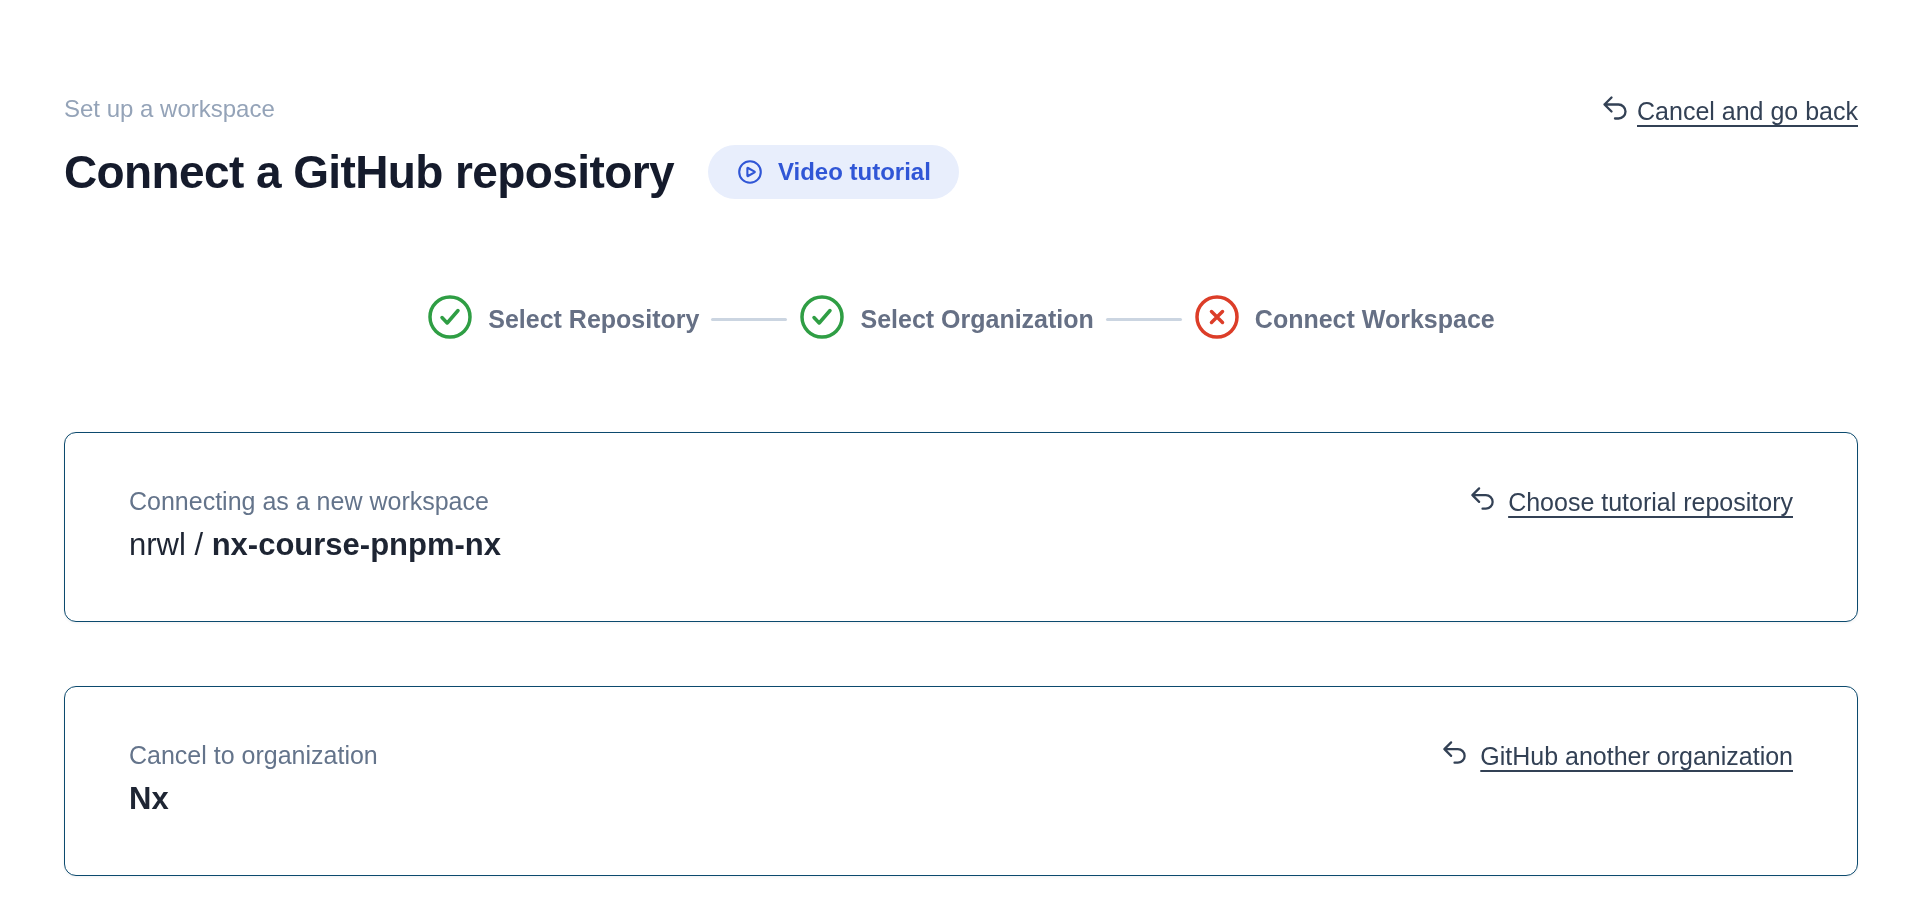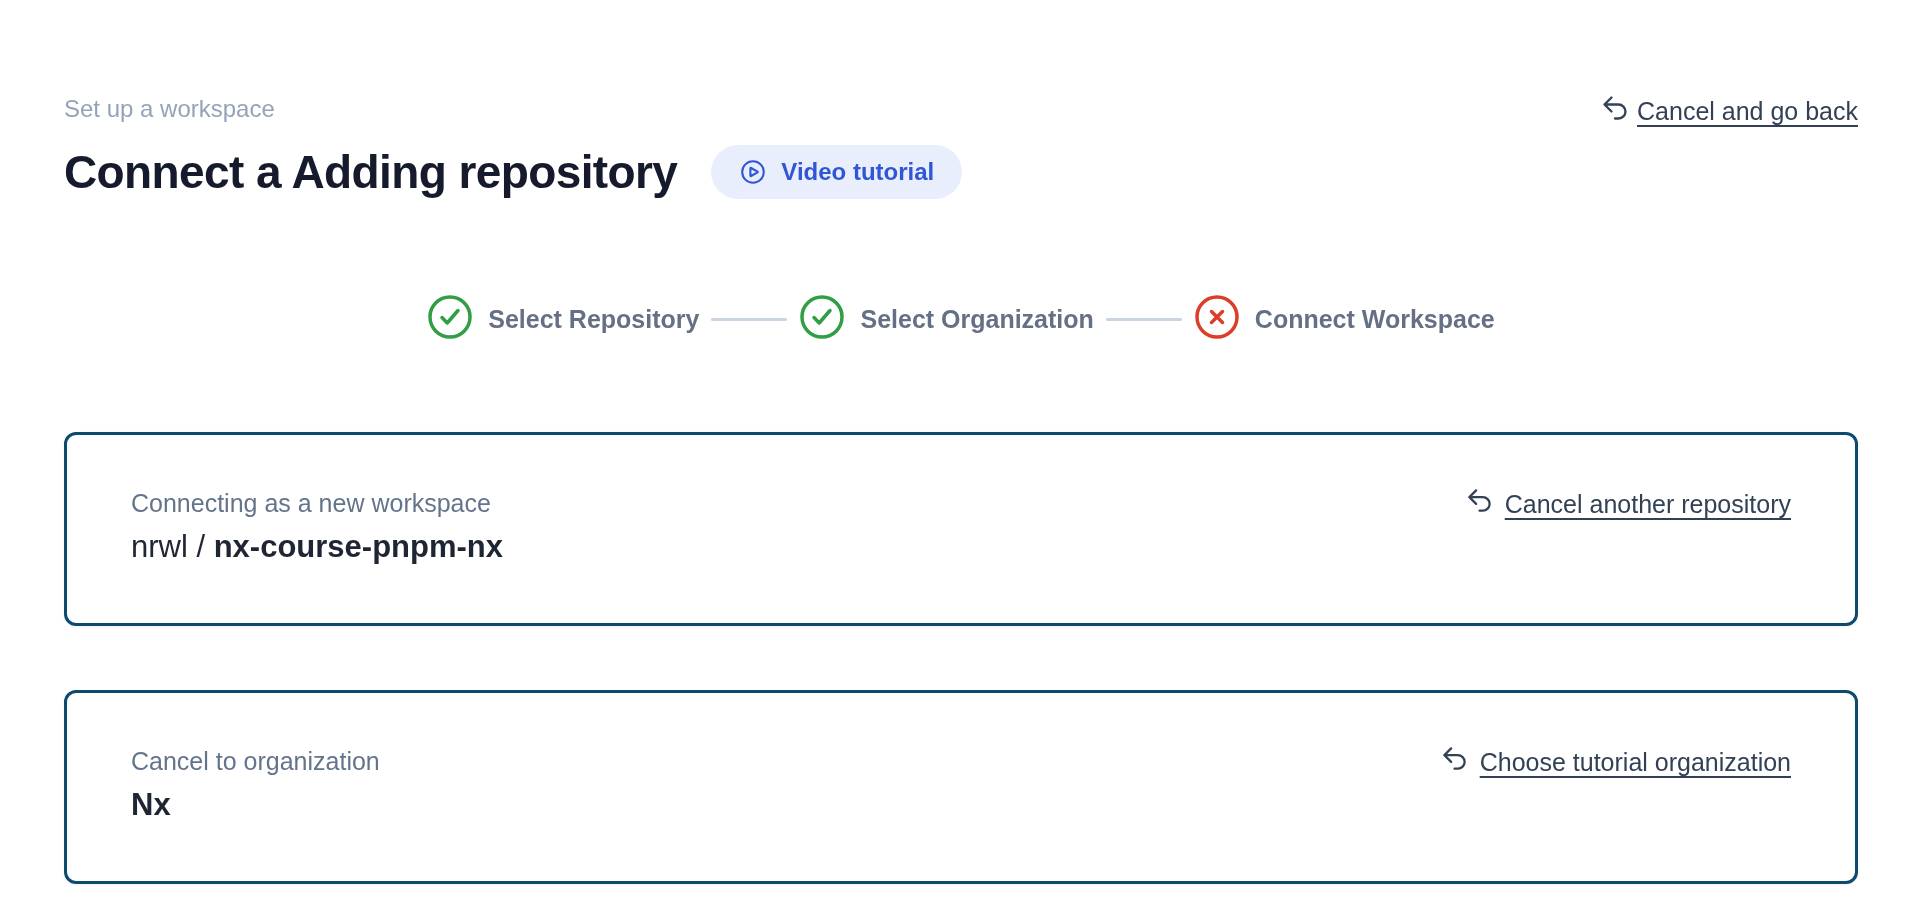--- a/index.html
+++ b/index.html
@@ -97,21 +97,21 @@
   .connector {
     width: 76px;
     height: 3px;
     border-radius: 2px;
     background: #cbd5e1;
     margin: 0 12px;
   }
 
   
   .card {
-    border: 3px solid #0c4a6e;
+    border: 1px solid #0c4a6e;
     border-radius: 12px;
     background: #ffffff;
     box-shadow: 0 1px 3px rgba(15, 23, 42, 0.06);
     padding: 52px 64px 56px 64px;
     display: flex;
     justify-content: space-between;
     align-items: flex-start;
   }
   .card-first { margin-top: 88px; }
   .card-second { margin-top: 64px; }
@@ -151,21 +151,21 @@
       <span class="undo-icon">
         <svg width="28" height="28" viewBox="0 0 24 24" fill="none" stroke="#334155" stroke-width="2" stroke-linecap="round" stroke-linejoin="round">
           <path d="M9 15L3 9m0 0l6-6M3 9h12a6 6 0 010 12h-3"></path>
         </svg>
       </span>
       <span class="link-text">Cancel and go back</span>
     </a>
   </div>
 
   <div class="title-row">
-    <h1 class="page-title">Connect a Adding repository</h1>
+    <h1 class="page-title">Connect a GitHub repository</h1>
     <button class="video-pill">
       <span style="display:flex;">
         <svg width="28" height="28" viewBox="0 0 24 24" fill="none" stroke="currentColor" stroke-width="1.8" stroke-linecap="round" stroke-linejoin="round">
           <circle cx="12" cy="12" r="9.25"></circle>
           <path d="M15.91 11.67a.375.375 0 010 .66l-5.6 3.11a.375.375 0 01-.56-.33V8.89c0-.29.31-.47.56-.33l5.6 3.11z"></path>
         </svg>
       </span>
       <span>Video tutorial</span>
     </button>
   </div>
@@ -214,34 +214,34 @@
       <div class="card-value">
         <span class="value-prefix">nrwl / </span><span class="value-name">nx-course-pnpm-nx</span>
       </div>
     </div>
     <a class="card-action">
       <span class="undo-icon">
         <svg width="27" height="27" viewBox="0 0 24 24" fill="none" stroke="#334155" stroke-width="2" stroke-linecap="round" stroke-linejoin="round">
           <path d="M9 15L3 9m0 0l6-6M3 9h12a6 6 0 010 12h-3"></path>
         </svg>
       </span>
-      <span class="link-text">Cancel another repository</span>
+      <span class="link-text">Choose tutorial repository</span>
     </a>
   </div>
 
   <div class="card card-second">
     <div>
       <div class="card-label">Cancel to organization</div>
       <div class="card-value">
         <span class="value-prefix"></span><span class="value-name">Nx</span>
       </div>
     </div>
     <a class="card-action">
       <span class="undo-icon">
         <svg width="27" height="27" viewBox="0 0 24 24" fill="none" stroke="#334155" stroke-width="2" stroke-linecap="round" stroke-linejoin="round">
           <path d="M9 15L3 9m0 0l6-6M3 9h12a6 6 0 010 12h-3"></path>
         </svg>
       </span>
-      <span class="link-text">Choose tutorial organization</span>
+      <span class="link-text">GitHub another organization</span>
     </a>
   </div>
 
 </div>
 
 </body></html>

